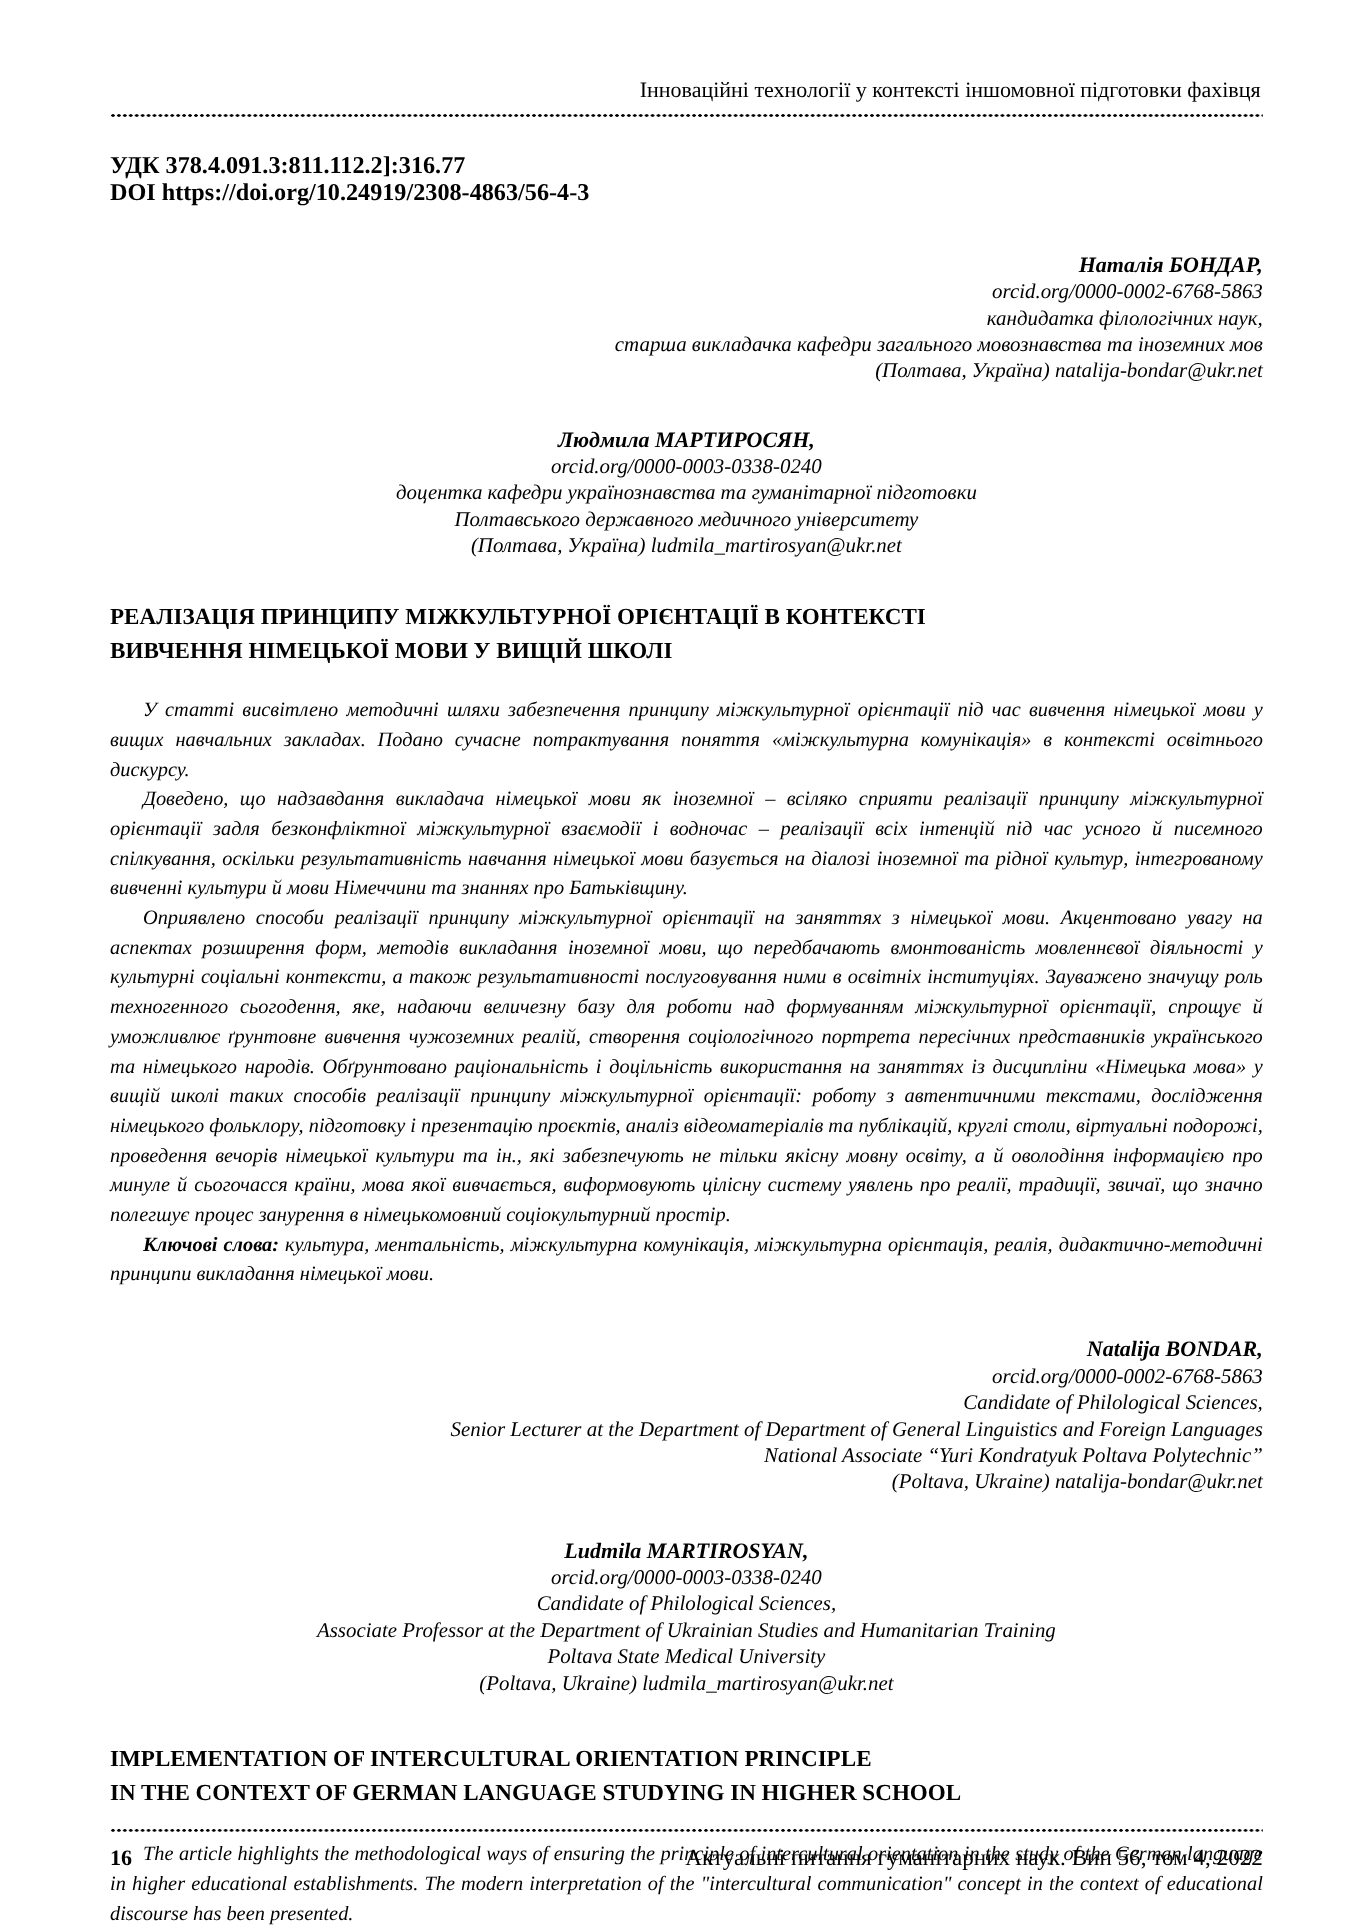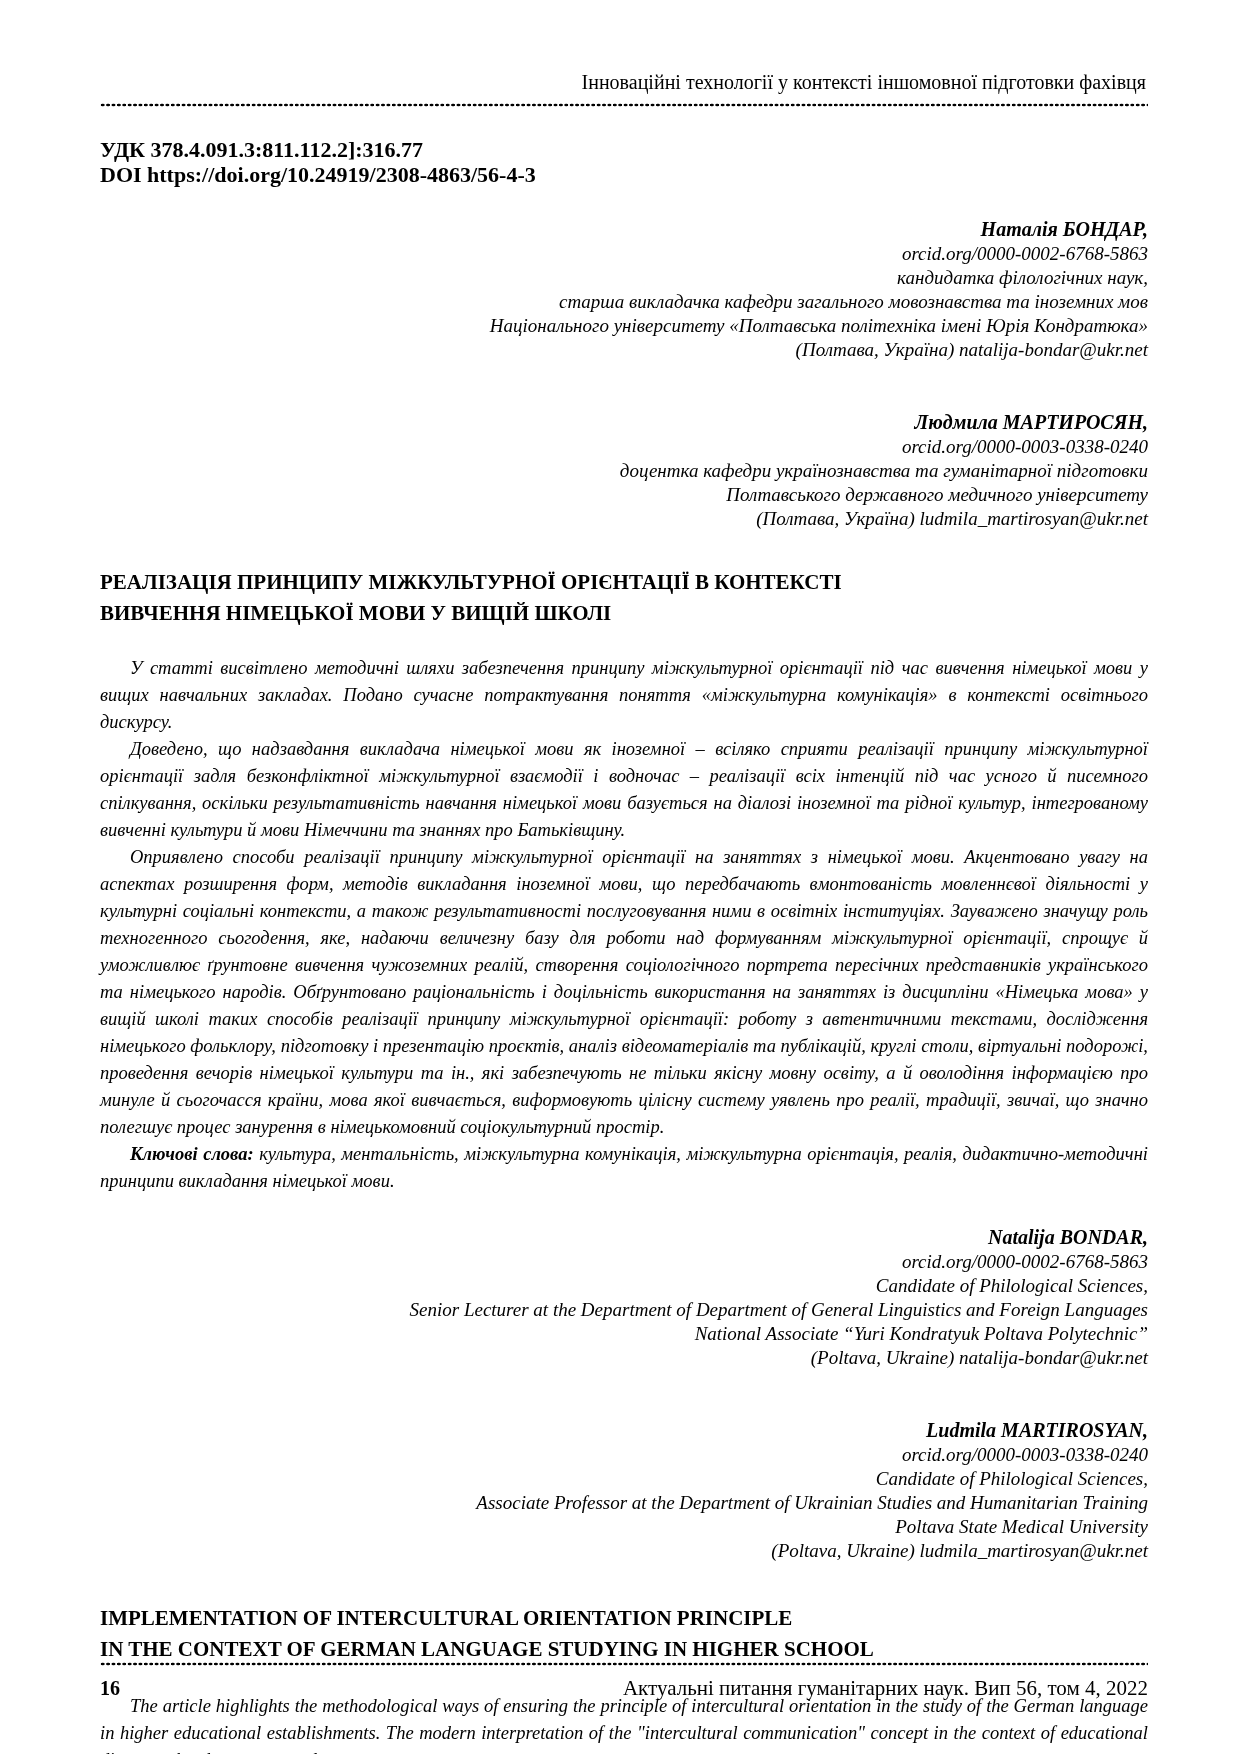--- a/index.html
+++ b/index.html
@@ -29,22 +29,22 @@
     background-size: 5.4px 4px;
     background-repeat: repeat-x;
     background-position: left center;
   }
   .meta-block { margin-top: 30px; }
   .meta-line {
     font-weight: bold;
     font-size: 22px;
     line-height: 25px;
   }
-  .author-block { margin-top: 30px; text-align: right; }
-  .author-block.second { margin-top: 48px; }
+  .author-block { margin-top: 42px; text-align: right; }
+  .author-block.second { margin-top: 38px; text-align: center; }
   .author-name {
     font-weight: bold;
     font-style: italic;
     font-size: 20px;
     line-height: 25px;
   }
   .author-line {
     font-style: italic;
     font-size: 19px;
     line-height: 24px;
@@ -96,21 +96,20 @@
   <div class="meta-block">
     <div class="meta-line">УДК 378.4.091.3:811.112.2]:316.77</div>
     <div class="meta-line">DOI https://doi.org/10.24919/2308-4863/56-4-3</div>
   </div>
 
   <div class="author-block">
     <div class="author-name">Наталія БОНДАР,</div>
     <div class="author-line">orcid.org/0000-0002-6768-5863</div>
     <div class="author-line">кандидатка філологічних наук,</div>
     <div class="author-line">старша викладачка кафедри загального мовознавства та іноземних мов</div>
-    <div class="author-line">Національного університету «Полтавська політехніка імені Юрія Кондратюка»</div>
     <div class="author-line">(Полтава, Україна) natalija-bondar@ukr.net</div>
   </div>
 
   <div class="author-block second">
     <div class="author-name">Людмила МАРТИРОСЯН,</div>
     <div class="author-line">orcid.org/0000-0003-0338-0240</div>
     <div class="author-line">доцентка кафедри українознавства та гуманітарної підготовки</div>
     <div class="author-line">Полтавського державного медичного університету</div>
     <div class="author-line">(Полтава, Україна) ludmila_martirosyan@ukr.net</div>
   </div>

